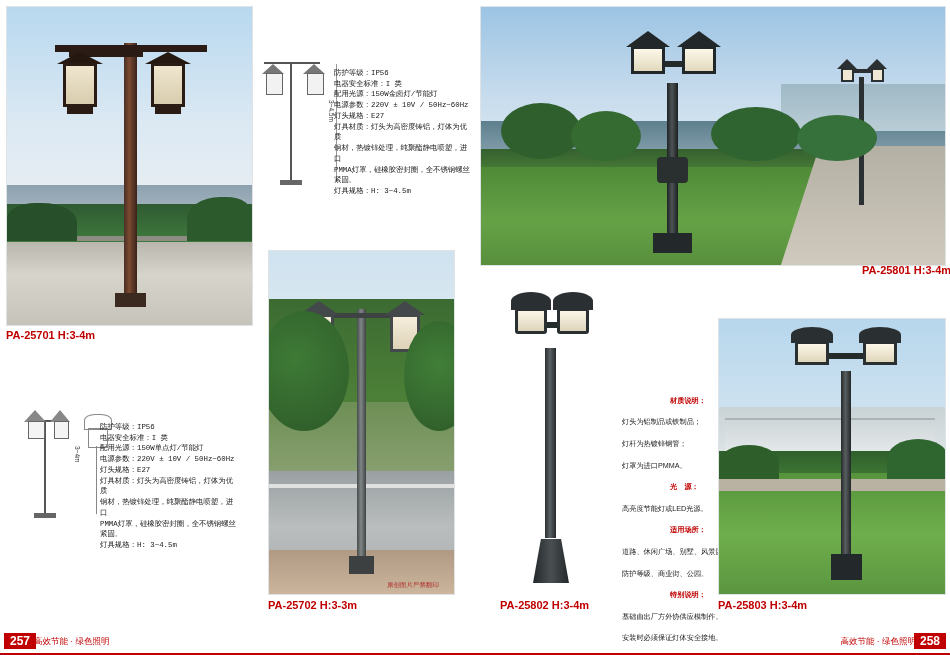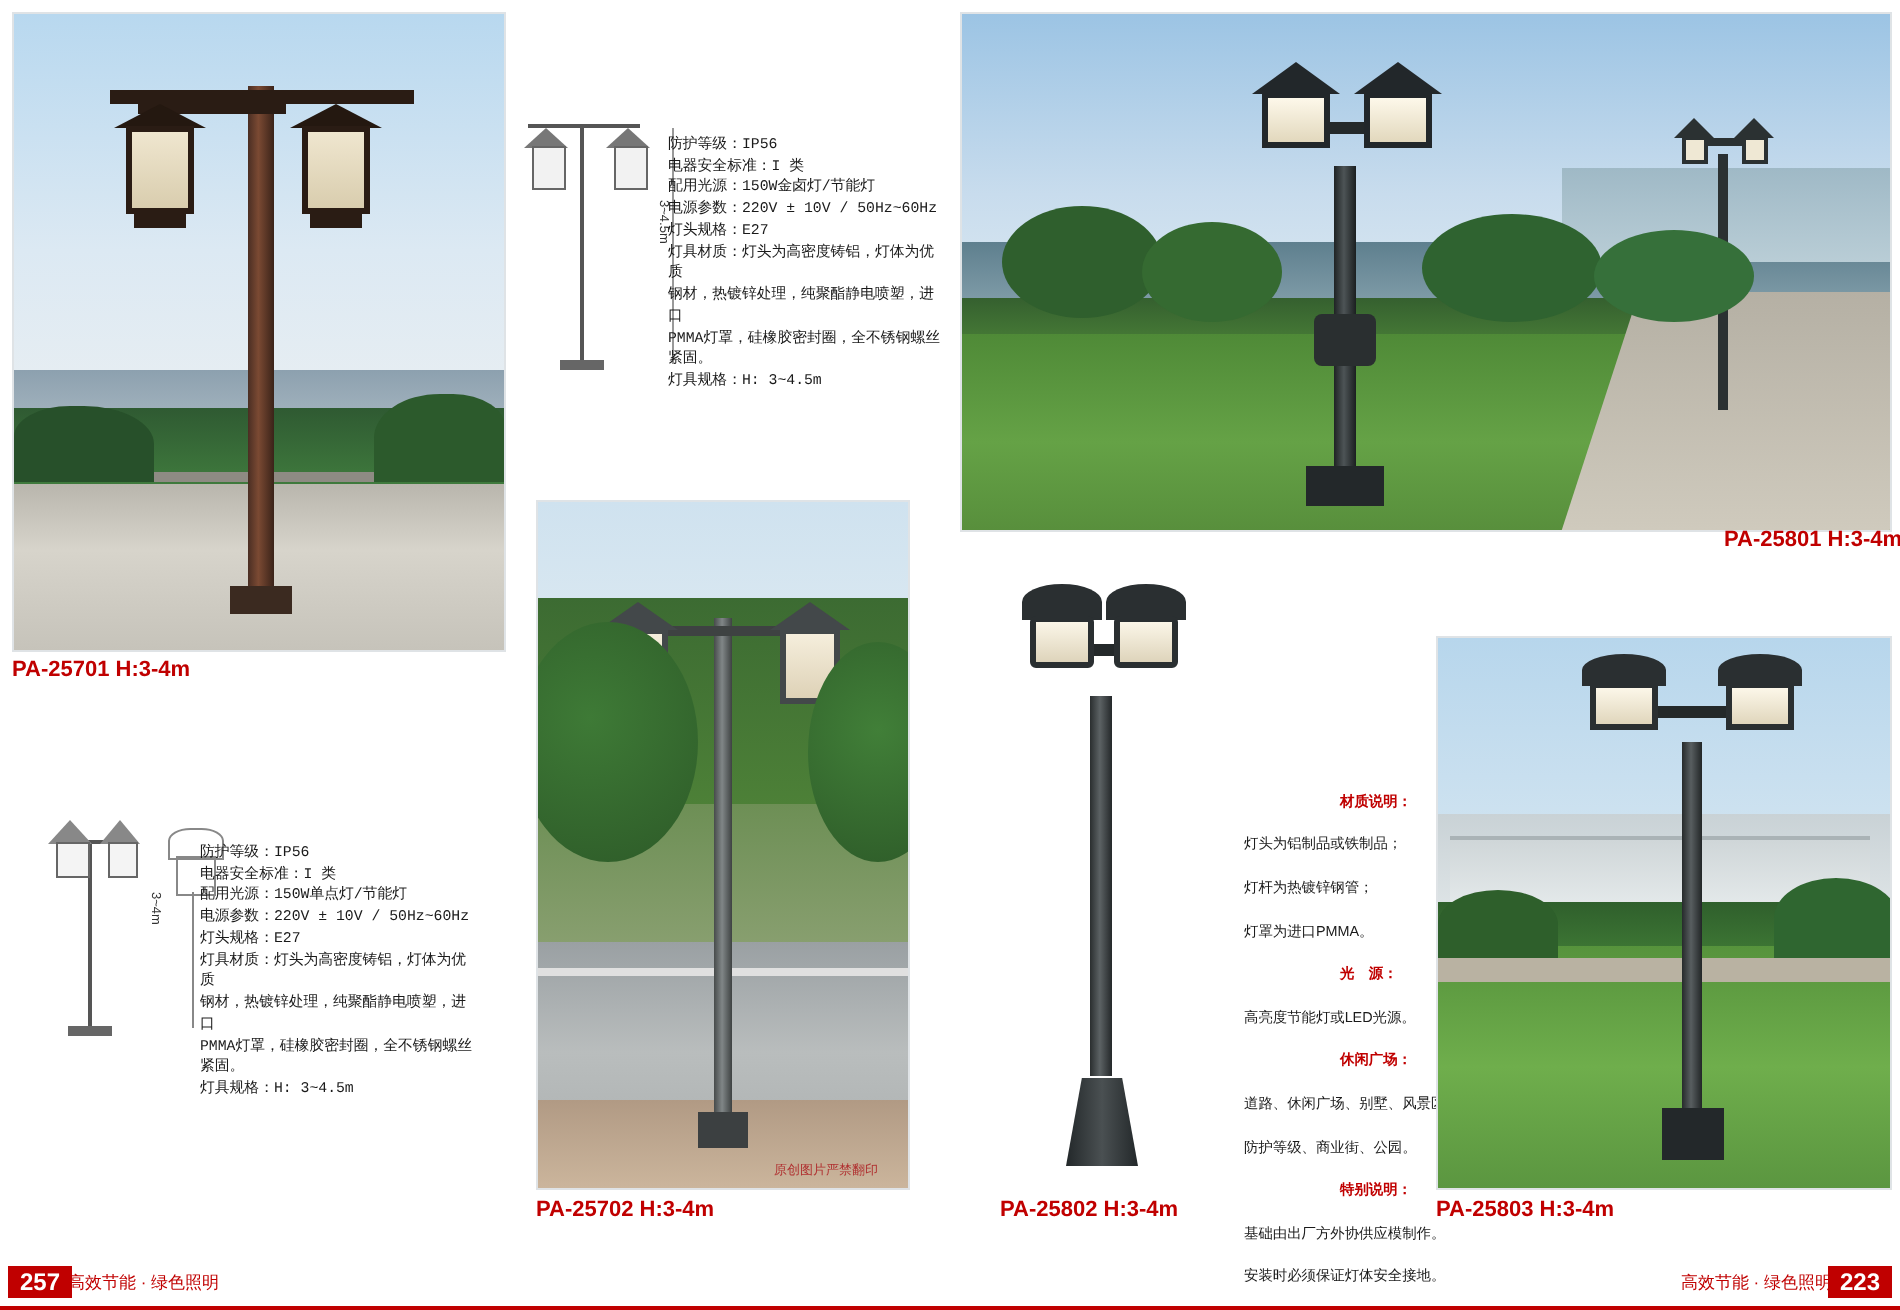--- a/index.html
+++ b/index.html
@@ -173,21 +173,21 @@
 
     <div style="position:absolute;left:30px;top:50px;width:40px;height:14px;background:#43484a;clip-path:polygon(0 100%,50% 0,100% 100%);"></div>
     <div style="position:absolute;left:35px;top:63px;width:30px;height:38px;background:linear-gradient(#f5eedc,#ded2b7);border:3px solid #43484a;box-sizing:border-box;"></div>
     <div style="position:absolute;left:116px;top:50px;width:40px;height:14px;background:#43484a;clip-path:polygon(0 100%,50% 0,100% 100%);"></div>
     <div style="position:absolute;left:121px;top:63px;width:30px;height:38px;background:linear-gradient(#f5eedc,#ded2b7);border:3px solid #43484a;box-sizing:border-box;"></div>
 
     <div style="position:absolute;left:-10px;top:60px;width:90px;height:120px;background:radial-gradient(circle at 40% 40%,#3e7a36,#2d5a28);border-radius:50%;"></div>
     <div style="position:absolute;left:135px;top:70px;width:70px;height:110px;background:radial-gradient(circle at 50% 40%,#417f38,#2e5c29);border-radius:50%;"></div>
     <div class="tinynote" style="left:118px;bottom:4px;">原创图片严禁翻印</div>
   </div>
-  <div class="caption" style="left:268px;top:599px;">PA-25702 H:3-4m</div>
+  <div class="caption" style="left:268px;top:599px;">PA-25702 H:3-3m</div>
 
   <div class="photo" style="left:480px;top:6px;width:464px;height:258px;border:1px solid #dfe3e6;">
     <div class="sky" style="height:58%;background:linear-gradient(#9cc4e4,#c8dced 60%,#dce9f2);"></div>
     <div style="position:absolute;left:0;right:0;top:44%;height:14%;background:linear-gradient(#5e7f8e,#86a2ad);"></div>
     <div style="position:absolute;left:300px;top:30%;width:164px;height:18%;background:linear-gradient(#9fb9c6,#b9cdd6);"></div>
     <div style="position:absolute;left:0;right:0;top:55%;height:8%;background:linear-gradient(#35602f,#467a36);"></div>
     <div class="ground" style="height:38%;background:linear-gradient(#4f8a37,#65a246 55%,#588f3c);"></div>
     <div style="position:absolute;left:300px;bottom:0;width:164px;height:46%;background:linear-gradient(#b5b0a4,#cfcabd);transform:skewX(-18deg);transform-origin:bottom right;"></div>
 
     <div style="position:absolute;left:186px;top:76px;width:11px;height:164px;background:linear-gradient(90deg,#1f2324,#4d5456 45%,#1b1f20);"></div>
@@ -225,21 +225,21 @@
   </div>
   <div class="caption" style="left:500px;top:599px;">PA-25802 H:3-4m</div>
 
   <div class="spec-red" style="left:622px;top:385px;width:150px;">
     <b>材质说明：</b><br>
     <span>灯头为铝制品或铁制品；</span><br>
     <span>灯杆为热镀锌钢管；</span><br>
     <span>灯罩为进口PMMA。</span><br>
     <b>光　源：</b><br>
     <span>高亮度节能灯或LED光源。</span><br>
-    <b>休闲广场：</b><br>
+    <b>适用场所：</b><br>
     <span>道路、休闲广场、别墅、风景区、</span><br>
     <span>防护等级、商业街、公园。</span><br>
     <b>特别说明：</b><br>
     <span>基础由出厂方外协供应模制作。</span><br>
     <span>安装时必须保证灯体安全接地。</span>
   </div>
 
   <div class="photo" style="left:718px;top:318px;width:226px;height:275px;border:1px solid #dfe3e6;">
     <div class="sky" style="height:50%;background:linear-gradient(#b7d6ec,#d9e8f2);"></div>
     <div style="position:absolute;left:0;right:0;top:32%;height:18%;background:linear-gradient(#c9d2d6,#dfe5e7);"></div>
@@ -259,16 +259,16 @@
     <div style="position:absolute;left:0;top:126px;width:60px;height:34px;background:#2e5f2b;border-radius:50% 50% 0 0;"></div>
     <div style="position:absolute;left:168px;top:120px;width:62px;height:40px;background:#2f6630;border-radius:50% 50% 0 0;"></div>
   </div>
   <div class="caption" style="left:718px;top:599px;">PA-25803 H:3-4m</div>
 
   <div class="foot-bar">
     <div style="position:absolute;left:0;bottom:0;width:950px;height:2px;background:#c00000;"></div>
   </div>
   <div class="pagenum" style="left:4px;">257</div>
   <div class="foot-text" style="left:34px;">高效节能 · 绿色照明</div>
-  <div class="pagenum" style="right:4px;">223</div>
+  <div class="pagenum" style="right:4px;">258</div>
   <div class="foot-text" style="right:34px;">高效节能 · 绿色照明</div>
 
 </div>
 
 </body></html>

